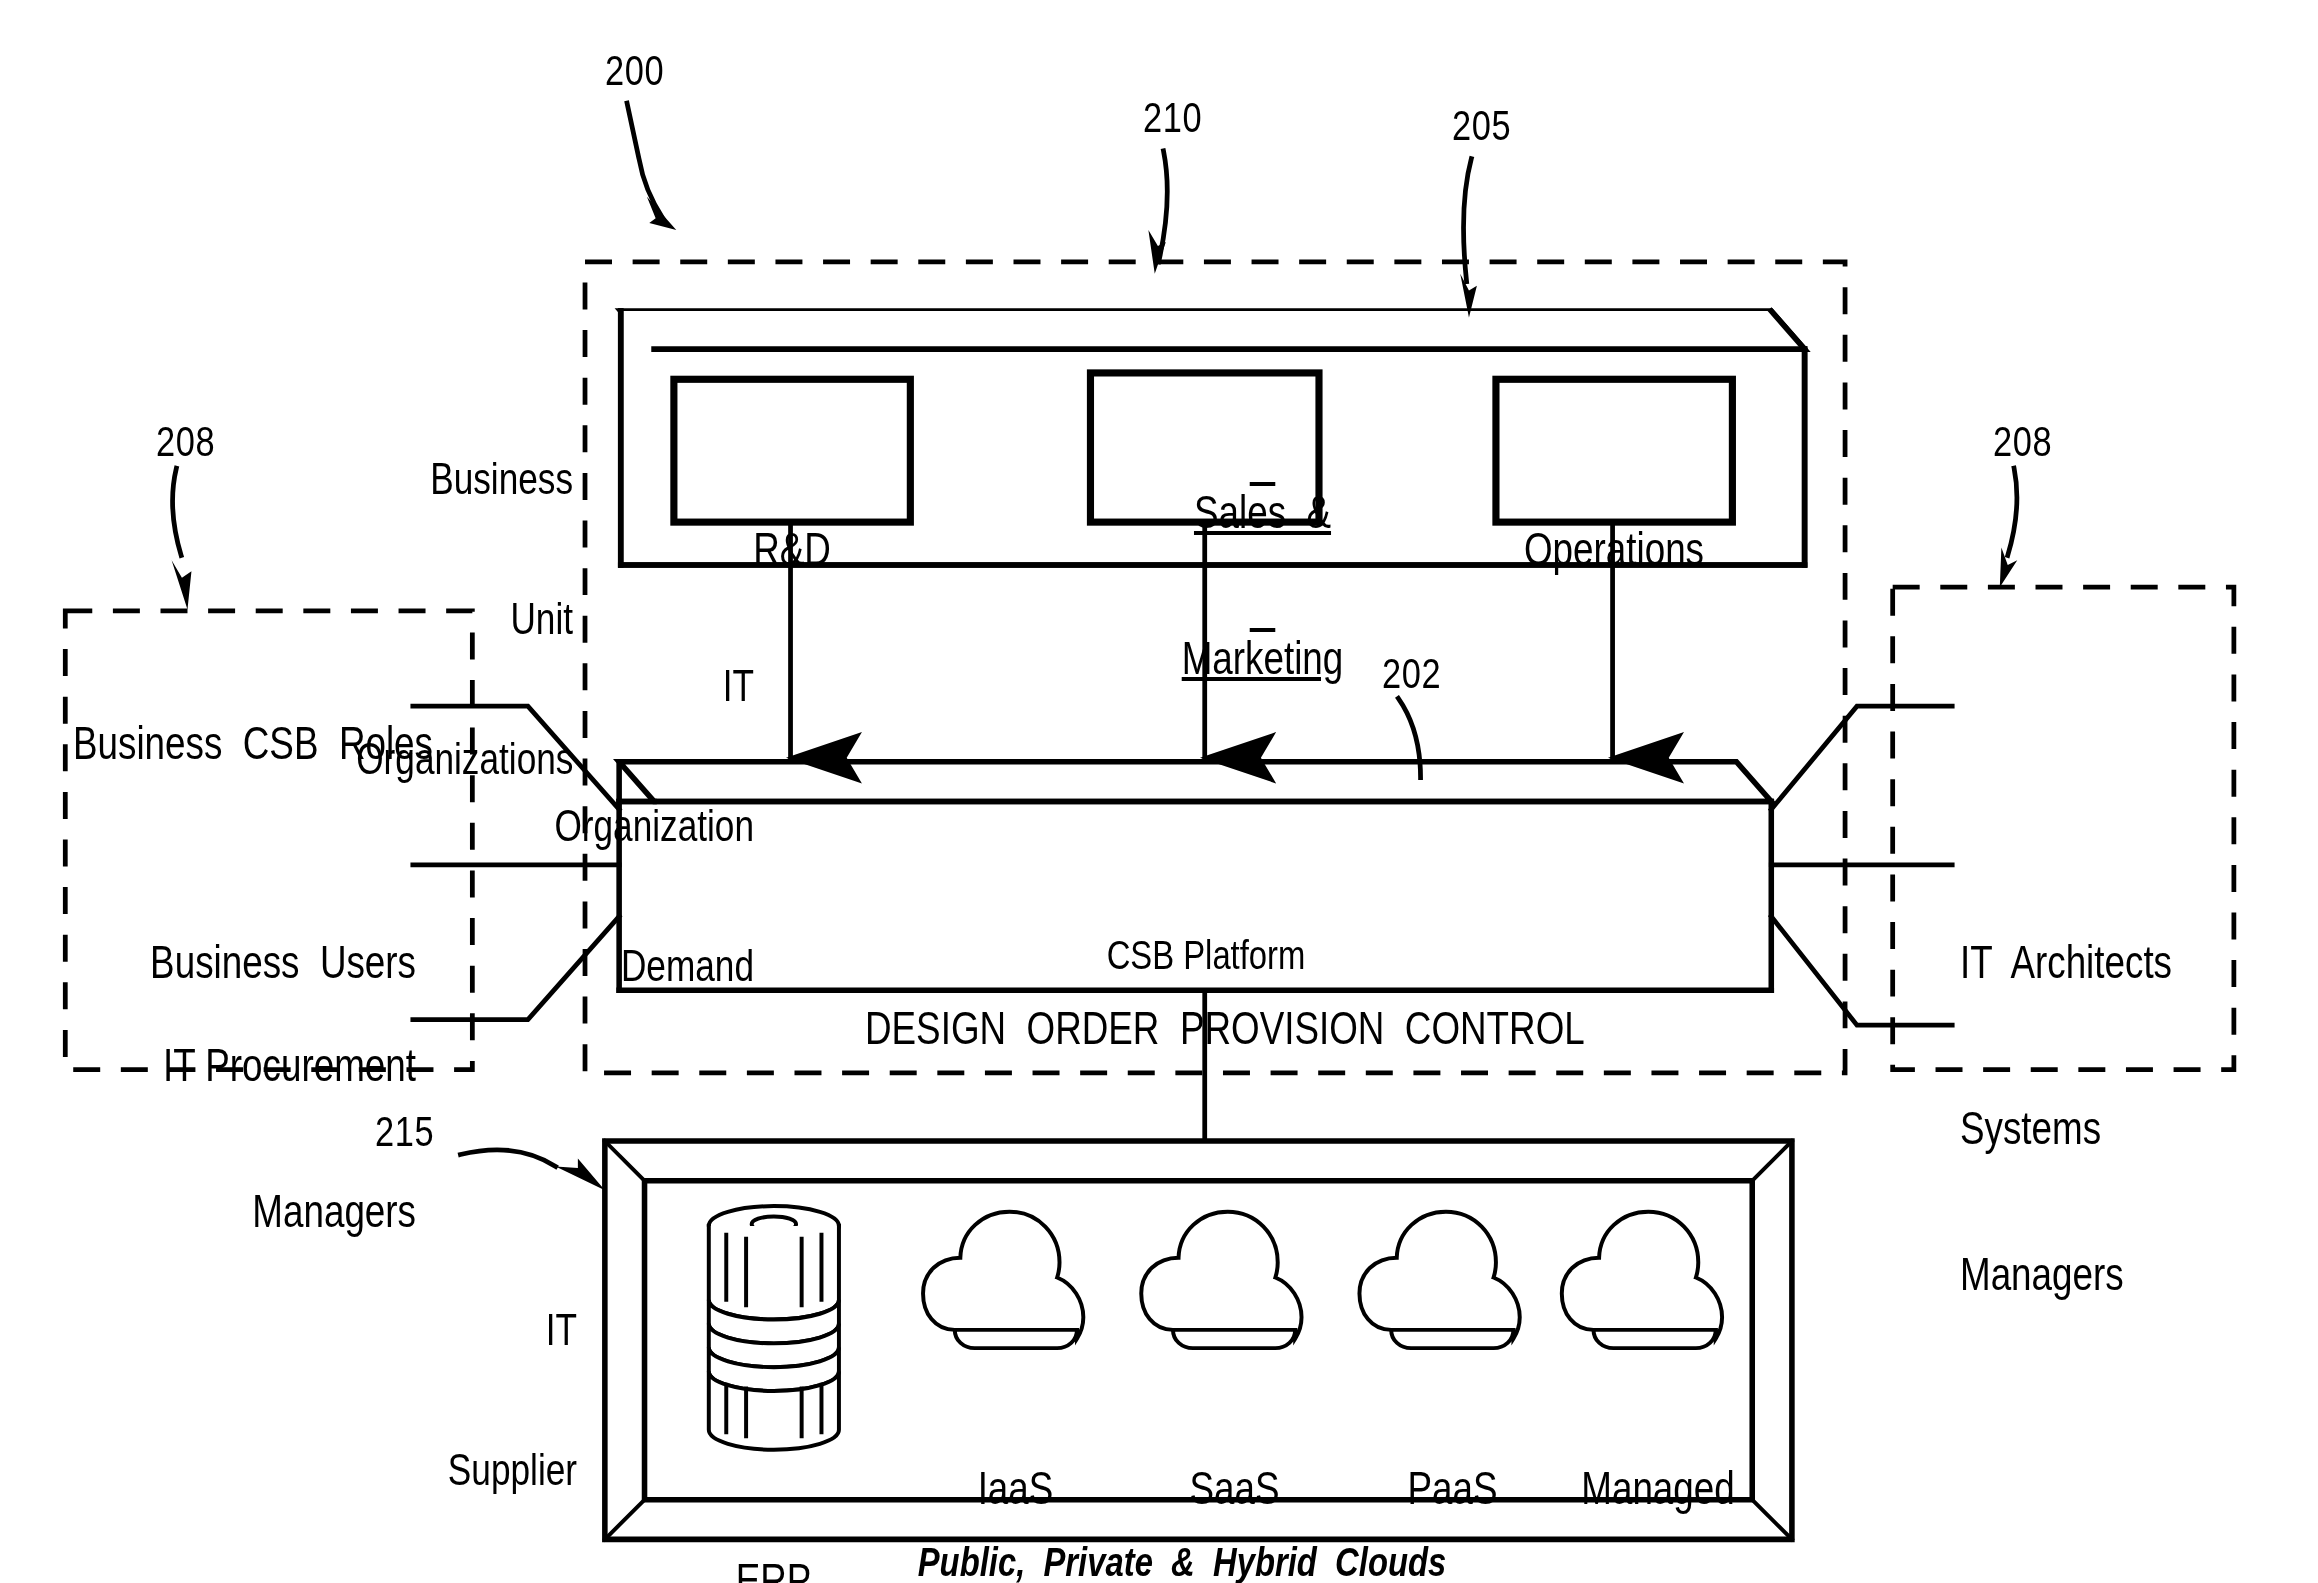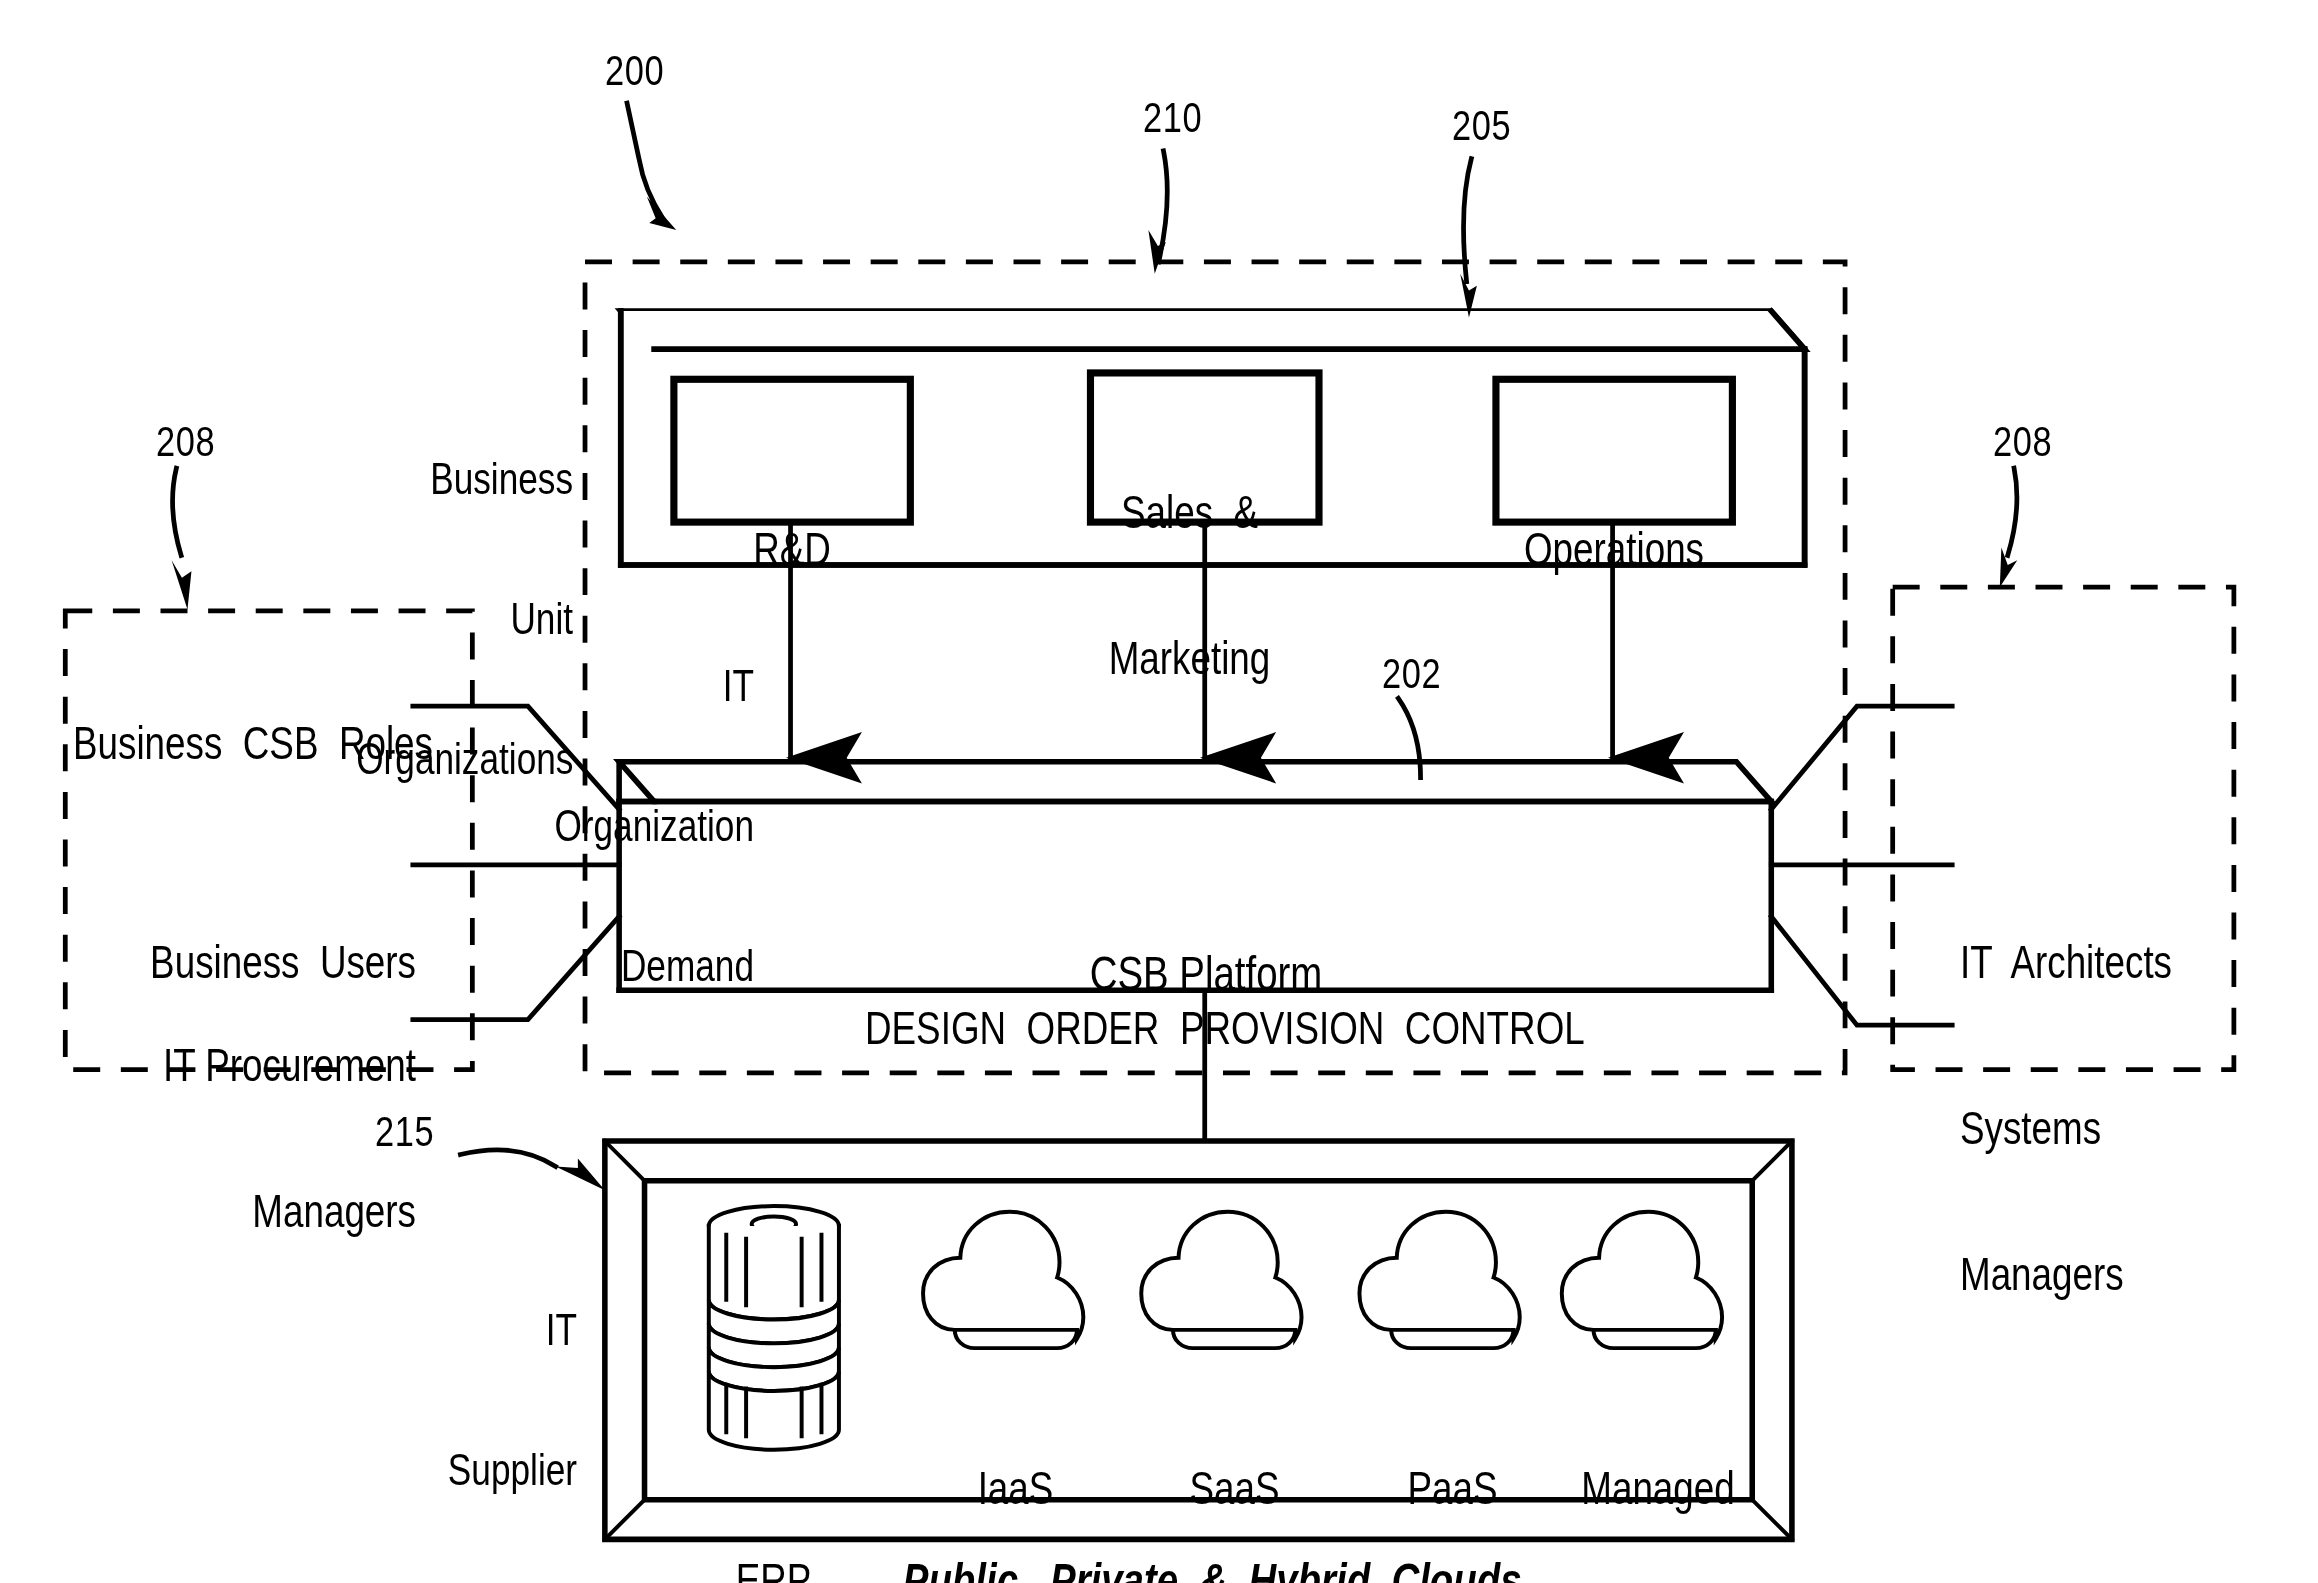--- a/index.html
+++ b/index.html
@@ -19,21 +19,21 @@
   .t{position:absolute;color:#000;white-space:pre;line-height:1.06;
      font-family:"Liberation Sans Narrow","Liberation Sans",sans-serif;
      transform-origin:0 0;}
   .narrow{transform:scaleX(.80);}
   .c{text-align:center;}
   .r{text-align:right;}
   .l{text-align:left;}
   .num{font-size:43px;letter-spacing:0.8px;}
   .lbl{font-size:44px;}
   .lbl2{font-size:46px;}
-  .big{font-size:48px;}
+  .big{font-size:41px;}
   .ital{font-style:italic;font-weight:600;}
 </style>
 </head>
 <body>
 
 <div id="stage">
 
 <svg id="canvas" viewBox="0 0 2922 1995">
   <defs>
     <marker id="mk" viewBox="0 0 12 16" refX="6" refY="15" markerWidth="12" markerHeight="16" orient="auto">
@@ -196,21 +196,21 @@
 
 <div class="t lbl r" style="left:317px;top:1214px;width:260px;">
   <div class="narrow" style="transform-origin:100% 0;">IT</div>
   <div class="narrow" style="transform-origin:100% 0;">Supplier</div>
   
 </div>
 
 <div class="t lbl2 c" style="left:674px;top:427px;width:236px;">
   <div class="narrow" style="transform-origin:50% 0;">R&amp;D</div>
 </div>
-<div class="t lbl2 c" style="left:1075px;top:390px;width:229px;">
+<div class="t lbl2 c" style="left:1148px;top:390px;width:229px;text-decoration:underline;">
   <div class="narrow" style="transform-origin:50% 0;">Sales  &amp;</div>
   <div class="narrow" style="transform-origin:50% 0;">Marketing</div>
 </div>
 <div class="t lbl2 c" style="left:1496px;top:427px;width:236px;">
   <div class="narrow" style="transform-origin:50% 0;">Operations</div>
 </div>
 
 <div class="t big c" style="left:936px;top:847px;width:540px;">
   <div class="narrow" style="transform-origin:50% 0;">CSB Platform</div>
 </div>

